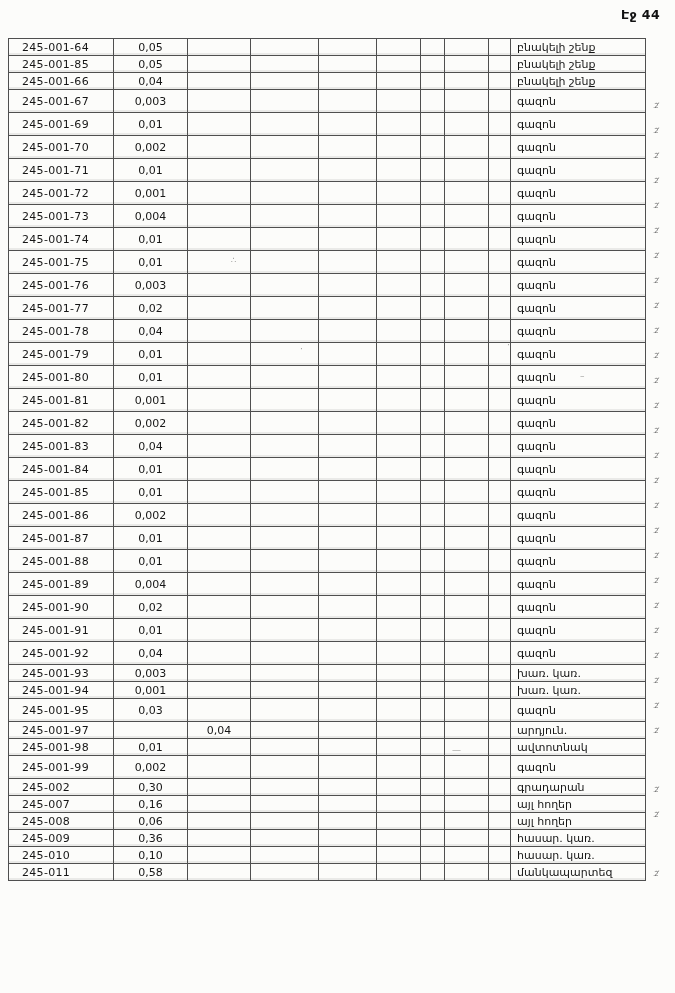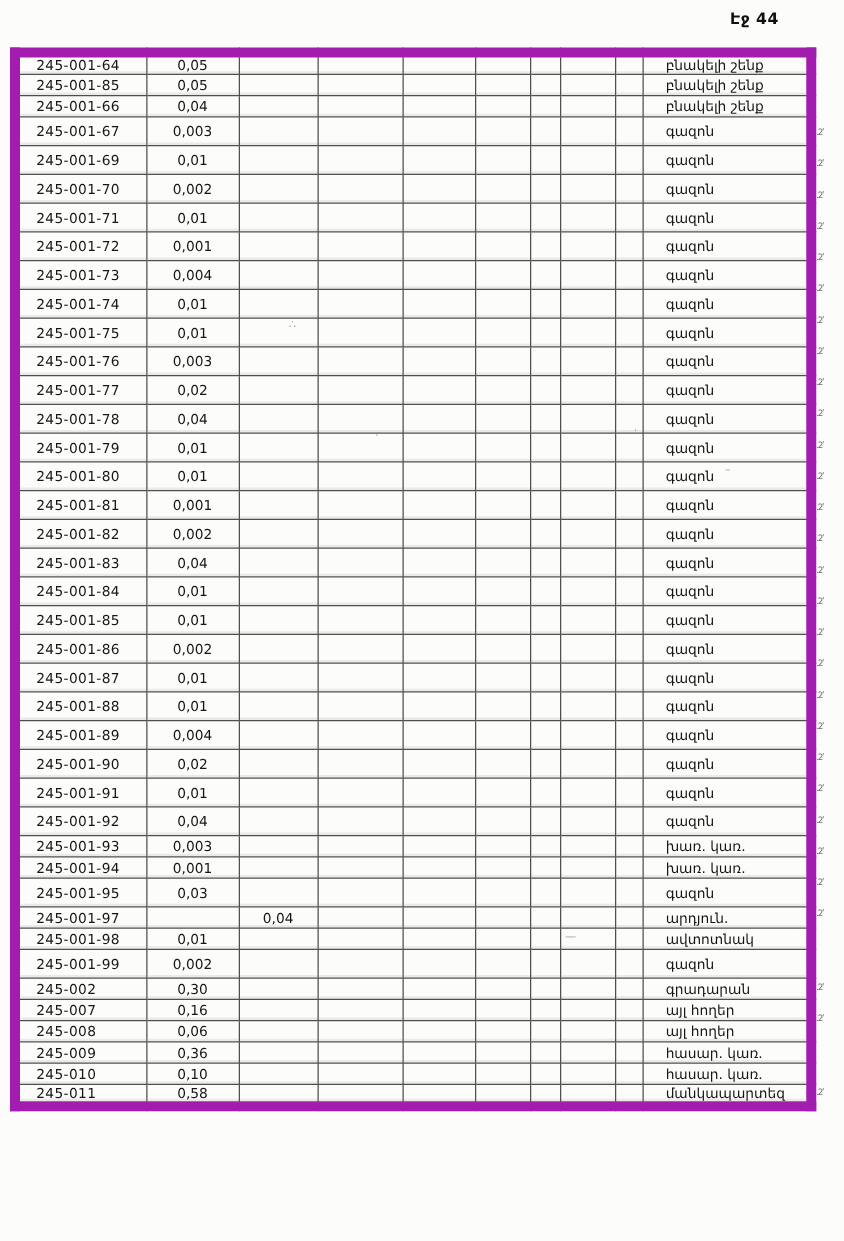--- a/index.html
+++ b/index.html
@@ -5,42 +5,42 @@
   html,body{margin:0;padding:0;}
   body{
     width:675px;height:993px;
     background:#fcfcfa;
     position:relative;
     font-family:"DejaVu Sans",sans-serif;
     color:#1c1c1c;
     overflow:hidden;
   }
   .page-label{
-    position:absolute;top:7px;left:584px;
+    position:absolute;top:7px;left:621px;
     font-size:12.5px;font-weight:bold;letter-spacing:.4px;color:#111;text-align:right;
   }
   table.scan{
     position:absolute;left:8px;top:38px;width:637px;
     border-collapse:collapse;table-layout:fixed;
-    border:8px solid #a21caf;
+    border:1px solid #a21caf;
     background:transparent;
   }
   td{
     border:1px solid #4f4f4f;
     font-size:11px;
     padding:0;margin:0;
     white-space:nowrap;overflow:hidden;
     box-shadow:inset 0 -2px 0 rgba(140,140,140,0.16);
     color:#161616;
   }
   tr.s{height:17px;}
   tr.t{height:23px;}
   td.code{padding-left:13px;text-align:left;letter-spacing:.3px;}
   td.val{text-align:center;}
-  td.use{padding-left:18px;text-align:left;}
+  td.use{padding-left:6px;text-align:left;}
   .mark{
     position:absolute;left:653px;
     font-size:7px;color:#6e6e6e;letter-spacing:-1px;
     line-height:7px;
   }
   .artifact{
     position:absolute;font-size:9px;color:#555;opacity:.55;line-height:9px;
   }
 </style>
 </head>

